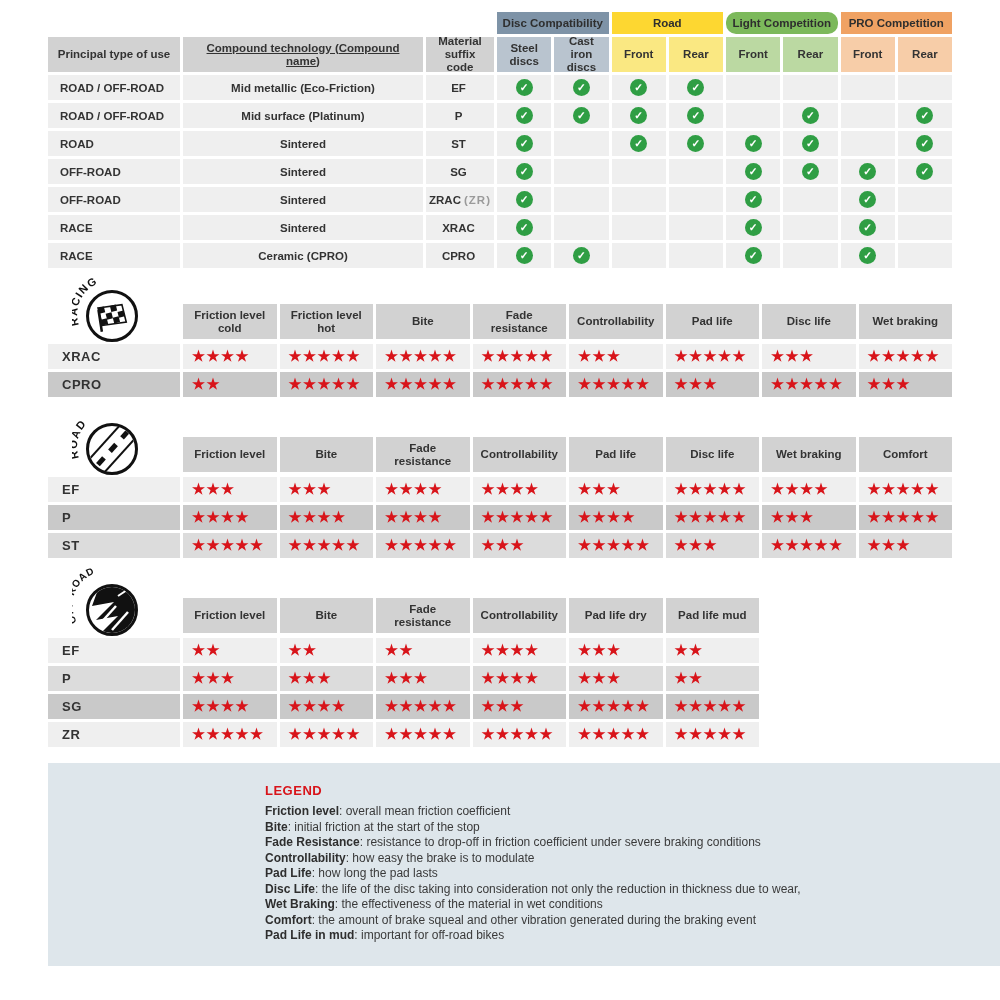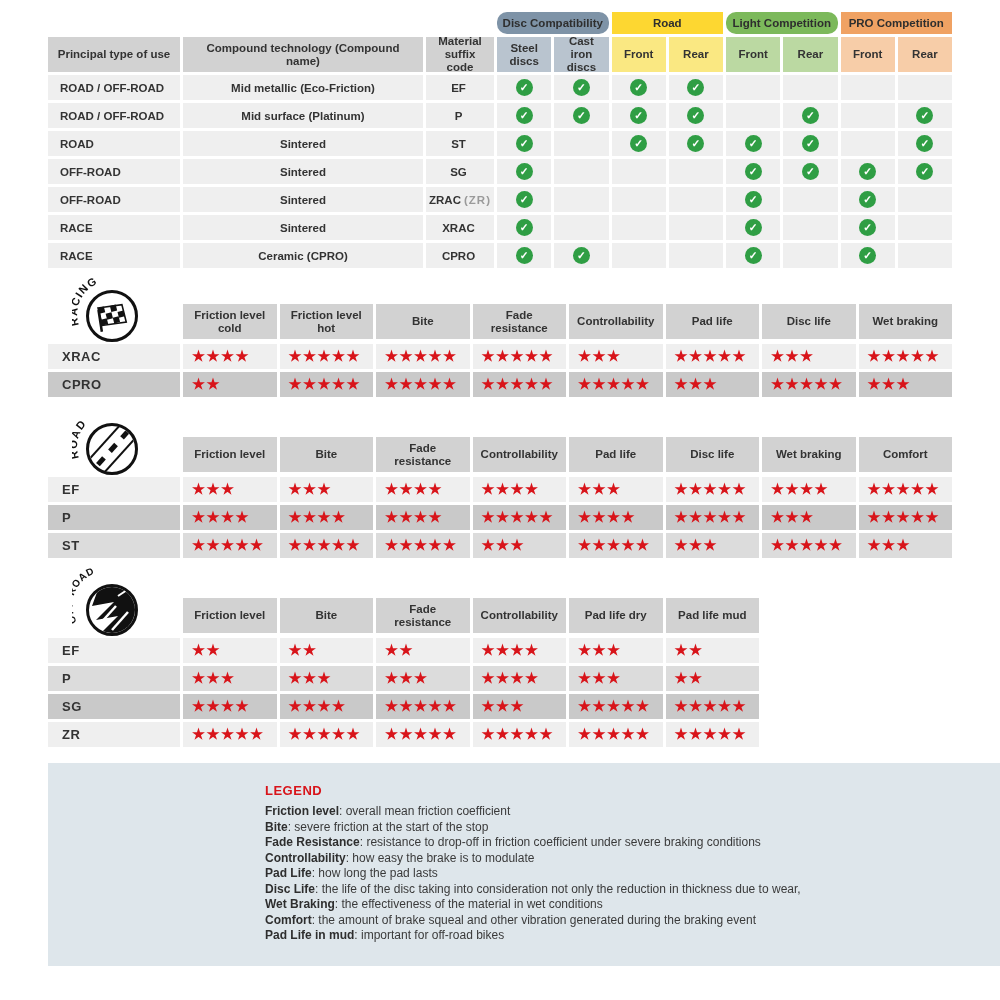--- a/index.html
+++ b/index.html
@@ -11,26 +11,26 @@
   }
   *{box-sizing:border-box;margin:0;padding:0;}
   body{width:1000px;height:1000px;background:#ffffff;font-family:"Liberation Sans",sans-serif;color:var(--text);}
   .page{padding:12px 48px 0 48px;}
 
   
   .compat-grid{display:grid;grid-template-columns:132px 240px 68px repeat(8,54.25px);gap:3px;width:904px;}
   .cell{display:flex;align-items:center;justify-content:center;text-align:center;}
   .band{height:22px;font-size:11.5px;font-weight:bold;color:#2e2e2e;}
   .band.spacer{background:transparent;}
-  .b-disc{background:var(--disc-band);border-radius:10px;}
+  .b-disc{background:var(--disc-band);}
   .b-road{background:var(--road-band);}
   .b-light{background:var(--light-band);border-radius:10px;}
   .b-pro{background:var(--pro-band);}
   .head{height:35px;background:var(--header-gray);font-size:11.5px;font-weight:bold;line-height:1.12;padding:0 6px;}
-  .head.wide{padding:6px 16px;}
+  .head.wide{padding:6px 16px;text-decoration:underline;}
   .c-disc{background:var(--disc-cell);}
   .c-road{background:var(--road-cell);}
   .c-light{background:var(--light-cell);}
   .c-pro{background:var(--pro-cell);}
   .drow{height:25px;background:var(--row-light);font-size:11.5px;font-weight:bold;}
   .drow.left{justify-content:flex-start;padding-left:12px;text-align:left;}
   .note{color:#9a9a9a;font-weight:bold;margin-left:3px;letter-spacing:1px;}
   .check{display:none;}
   .check.checked{display:flex;width:17px;height:17px;border-radius:50%;background:var(--check-green);
     align-items:center;justify-content:center;}
@@ -558,21 +558,21 @@
         </div>
       <div class="cell rrow stars-cell shade-light">
           <span class="stars">★★★★★</span>
         </div>
     </div>
   </div>
 
   <div class="legend">
     <div class="legend-title">LEGEND</div>
     <div class="legend-line"><b>Friction level</b><span>: overall mean friction coefficient</span></div>
-    <div class="legend-line"><b>Bite</b><span>: severe friction at the start of the stop</span></div>
+    <div class="legend-line"><b>Bite</b><span>: initial friction at the start of the stop</span></div>
     <div class="legend-line"><b>Fade Resistance</b><span>: resistance to drop-off in friction coefficient under severe braking conditions</span></div>
     <div class="legend-line"><b>Controllability</b><span>: how easy the brake is to modulate</span></div>
     <div class="legend-line"><b>Pad Life</b><span>: how long the pad lasts</span></div>
     <div class="legend-line"><b>Disc Life</b><span>: the life of the disc taking into consideration not only the reduction in thickness due to wear,</span></div>
     <div class="legend-line"><b>Wet Braking</b><span>: the effectiveness of the material in wet conditions</span></div>
     <div class="legend-line"><b>Comfort</b><span>: the amount of brake squeal and other vibration generated during the braking event</span></div>
     <div class="legend-line"><b>Pad Life in mud</b><span>: important for off-road bikes</span></div>
   </div>
 
 </div>

